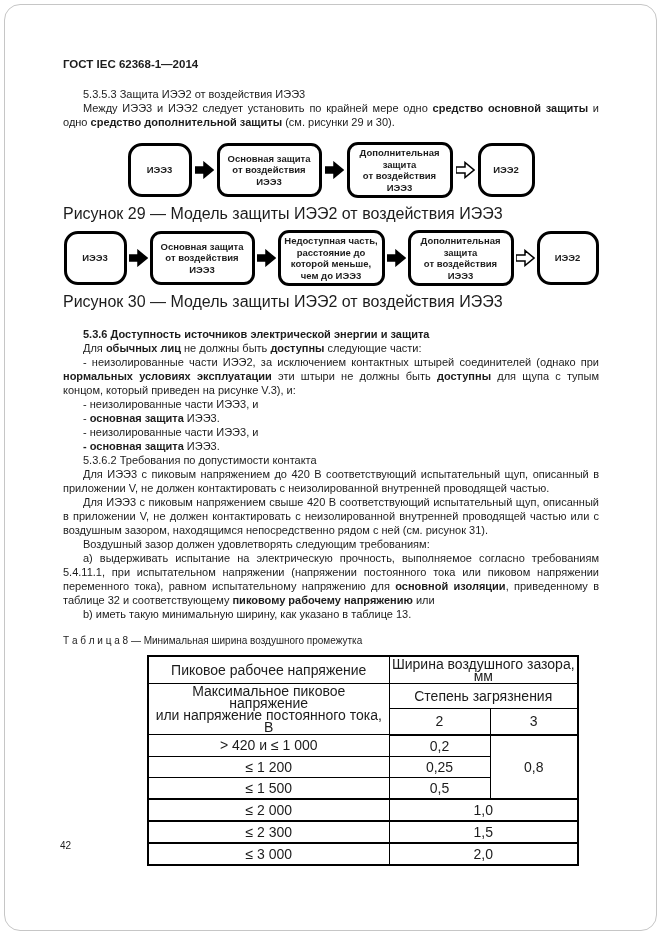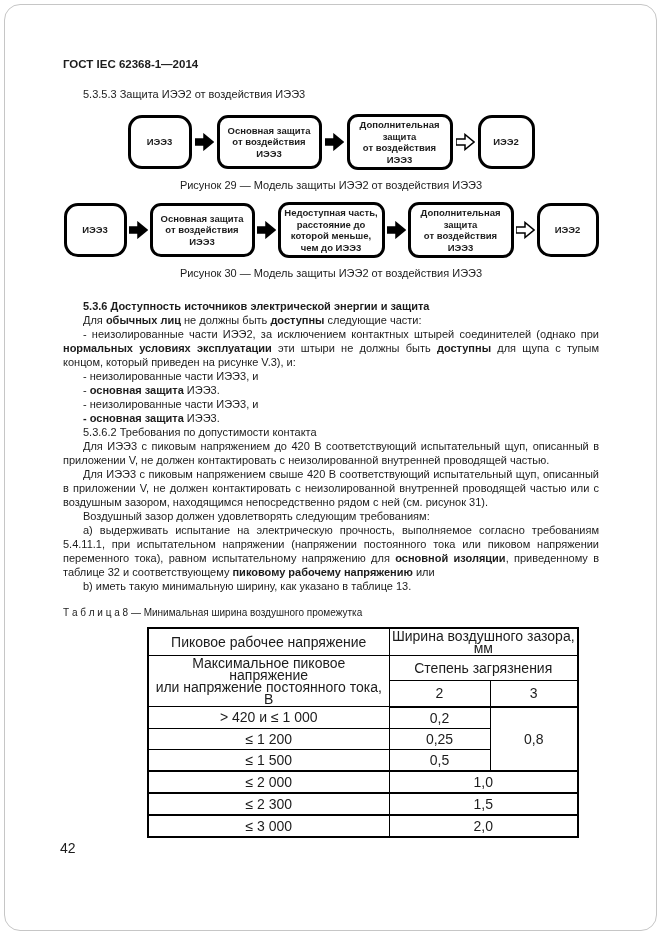--- a/index.html
+++ b/index.html
@@ -19,49 +19,50 @@
   .fig-row{display:flex;align-items:center;justify-content:center;gap:3px;}
   .fig-row.tight{gap:2px;margin:0 -6px;}
   .fig-box{
     border:3px solid #000;border-radius:11px;box-sizing:border-box;
     min-height:54px;display:flex;align-items:center;justify-content:center;
     text-align:center;font-weight:bold;font-size:9.5px;line-height:11.5px;
     white-space:pre-line;padding:2px 3px;background:#fff;flex:0 0 auto;
   }
   .fig-box.small{border-radius:14px;}
   .fig-arrow{flex:0 0 auto;display:flex;align-items:center;}
-  .fig-caption{text-align:center;font-size:11px;line-height:13px;
+  .fig-caption{font-size:16px;line-height:13px;
     margin:9px 0 10px 0;text-indent:0;}
   .section-gap{height:9px;}
   
   .tbl-caption{font-size:10px;line-height:13px;margin:13px 0 8px 0;text-indent:0;text-align:left;}
   table.t13{border-collapse:collapse;margin-left:84px;width:430px;table-layout:fixed;
     font-size:14px;line-height:12px;}
   table.t13 td{border:1px solid #000;text-align:center;vertical-align:middle;
     padding:1px 2px;white-space:pre-line;}
   table.t13{border:2px solid #000;}
   tr.h1 td{height:22px;}
   tr.h2 td{height:16px;}
   tr.h3 td{height:16px;}
   tr.h3 td, td.rowspan-head{border-bottom:2px solid #000;}
   tr.body td{height:18px;}
   tr.thick-top td{border-top:2px solid #000;}
-  .page-number{position:absolute;left:60px;top:840px;font-size:14px;}
+  .page-number{position:absolute;left:60px;top:840px;font-size:10px;}
 </style>
 </head>
 <body>
 
 <div class="page-border"></div>
 
 <div class="content">
 
   <p class="doc-header">ГОСТ IEC 62368-1—2014</p>
 
   <div>
       <p class="para"><span>5.3.5.3 Защита ИЭЭ2 от воздействия ИЭЭ3</span></p>
+      <p class="para"><span>Между ИЭЭ3 и ИЭЭ2 следует установить по крайней мере одно </span><b>средство основной защиты</b><span> и одно </span><b>средство дополнительной защиты</b><span> (см. рисунки 29 и 30).</span></p>
     </div>
 
   <div class="figure">
     <div class="fig-row">
         <div class="fig-box small" style="width: 64px;">ИЭЭ3</div>
         <span class="fig-arrow">
           <svg width="19" height="18" viewBox="0 0 19 18">
             <polygon points="0,6 9,6 9,1.5 18,9 9,16.5 9,12 0,12" fill="#000" stroke="#000" stroke-width="1.5"></polygon>
           </svg>
         </span>

